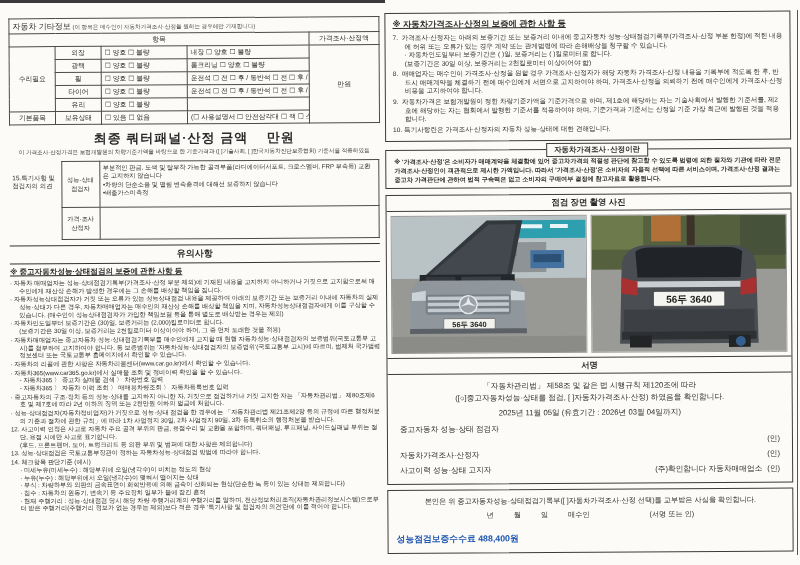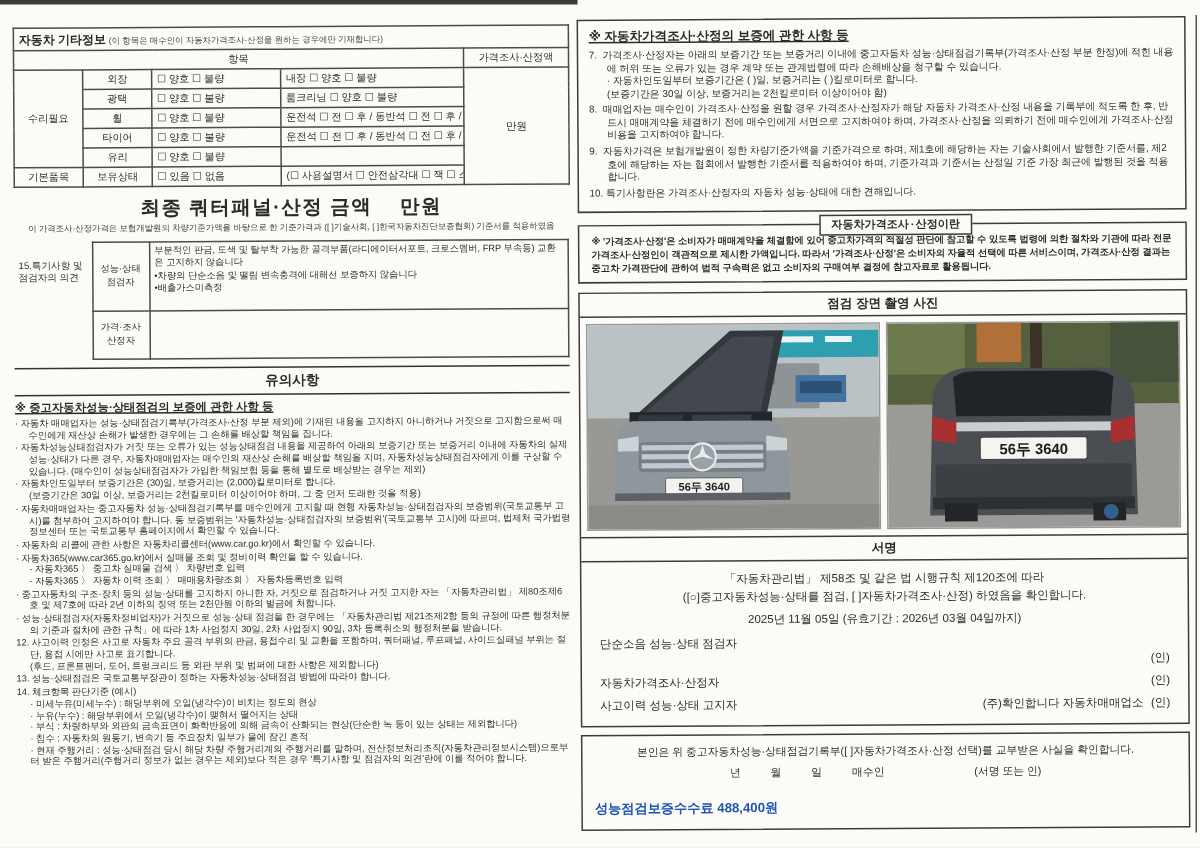--- a/index.html
+++ b/index.html
@@ -8,21 +8,21 @@
   .tilt{position:absolute;inset:0;transform:rotate(-0.35deg);color:#2b2b2b;}
   .scan-top{position:absolute;left:0;top:0;width:385px;height:3px;background:#3a3a3a;}
   .scan-right{position:absolute;right:2px;top:10px;width:1.5px;height:545px;background:#555;}
 
   .col-left{position:absolute;left:10px;top:16px;width:370px;}
   .col-right{position:absolute;left:386px;top:13px;width:406px;}
 
   table{border-collapse:collapse;width:100%;table-layout:fixed;}
   .misc td{border:0.8px solid #4c4c4c;font-size:6.8px;padding:0 3px;height:12px;
     white-space:nowrap;overflow:hidden;}
-  .misc .ttl{font-weight:bold;font-size:8px;}
+  .misc .ttl{font-weight:normal;font-size:8px;}
   .misc .ttl-note{font-weight:normal;font-size:5.6px;color:#444;}
   .misc .ctr{text-align:center;}
   .misc .grp{text-align:center;font-size:6.8px;}
   .misc .price-cell{text-align:center;font-size:7px;}
 
   .final-title{text-align:center;font-size:13px;font-weight:bold;margin:5px 0 1px;letter-spacing:1px;}
   .final-note{text-align:center;font-size:5.6px;color:#3a3a3a;margin-bottom:4px;white-space:nowrap;}
 
   .special td{border:0.8px solid #4c4c4c;font-size:6.2px;padding:2px 3px;vertical-align:top;
     white-space:pre-wrap;line-height:1.35;}
@@ -267,21 +267,21 @@
         </div>
 
         <div class="bar-mid">서명</div>
         <div class="sig-body">
           <div class="sig-center">
             <div>「자동차관리법」 제58조 및 같은 법 시행규칙 제120조에 따라</div>
             <div>([○]중고자동차성능·상태를 점검, [    ]자동차가격조사·산정) 하였음을 확인합니다.</div>
           </div>
           <div class="sig-date">2025년 11월 05일  (유효기간 : 2026년 03월 04일까지)</div>
           <div class="sig-row">
-            <span>단순소음 성능·상태 점검자</span>
+            <span>중고자동차 성능·상태 점검자</span>
           </div>
           <div class="seal-line">(인)</div>
           <div class="sig-row">
             <span>자동차가격조사·산정자</span>
             <span>(인)</span>
           </div>
           <div class="sig-row">
             <span>사고이력 성능·상태 고지자</span>
             <span class="sig-right">
               <span>(주)확인합니다 자동차매매업소</span>

